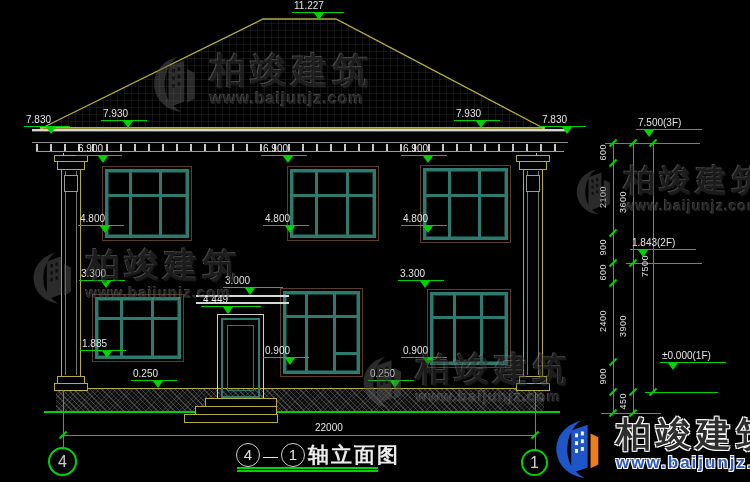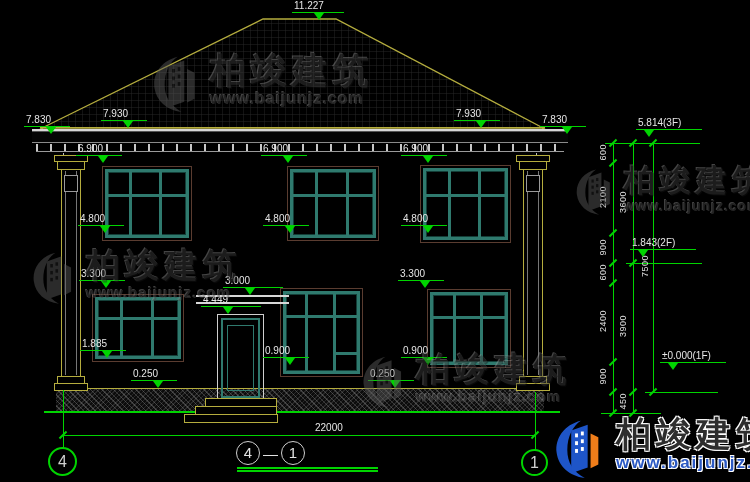--- a/index.html
+++ b/index.html
@@ -309,21 +309,21 @@
   <span class="vdim" style="left:598px;top:310px">2400</span>
   <span class="vdim" style="left:598px;top:368px">900</span>
 
   <span class="vdim" style="left:618px;top:191px">3600</span>
   <span class="vdim" style="left:618px;top:315px">3900</span>
   <span class="vdim" style="left:618px;top:393px">450</span>
 
   <span class="vdim" style="left:640px;top:255px">7500</span>
 
   <div class="em em-r" style="left:636px;top:117px">
-    <span class="em-t">5.814(3F)</span>
+    <span class="em-t">7.500(3F)</span>
     <span class="em-ln"></span>
       <span class="em-tri"></span>
   </div>
   <div class="em em-r" style="left:630px;top:237px">
     <span class="em-t">1.843(2F)</span>
     <span class="em-ln"></span>
       <span class="em-tri"></span>
   </div>
   <div class="em em-r" style="left:660px;top:350px">
     <span class="em-t">±0.000(1F)</span>
@@ -342,20 +342,21 @@
     <span>4</span>
   </div>
   <div class="axc" style="left:521px;top:449px;width:27px;height:27px;line-height:24px">
     <span>1</span>
   </div>
 
   <div class="title">
     <span class="tc">4</span>
     <span class="tdash">—</span>
     <span class="tc">1</span>
+    <span class="tlabel">轴立面图</span>
   </div>
   <div class="trule"></div>
 
   <div class="wm wm-gray" style="left:146px;top:52px">
     <svg width="56" height="62" viewBox="0 0 60 66">
       <path class="lg-sw" d="M34 5C17 9 7 23 9 38c2 14 13 24 29 26-12-7-18-16-18-29C20 21 26 10 34 5Z"></path>
       <path class="lg-b1" d="M24 15 41 9v44l-17 6z"></path>
       <g class="lg-win">
           <rect x="28" y="18" width="3" height="4"></rect>
           <rect x="34" y="16" width="3" height="4"></rect>

